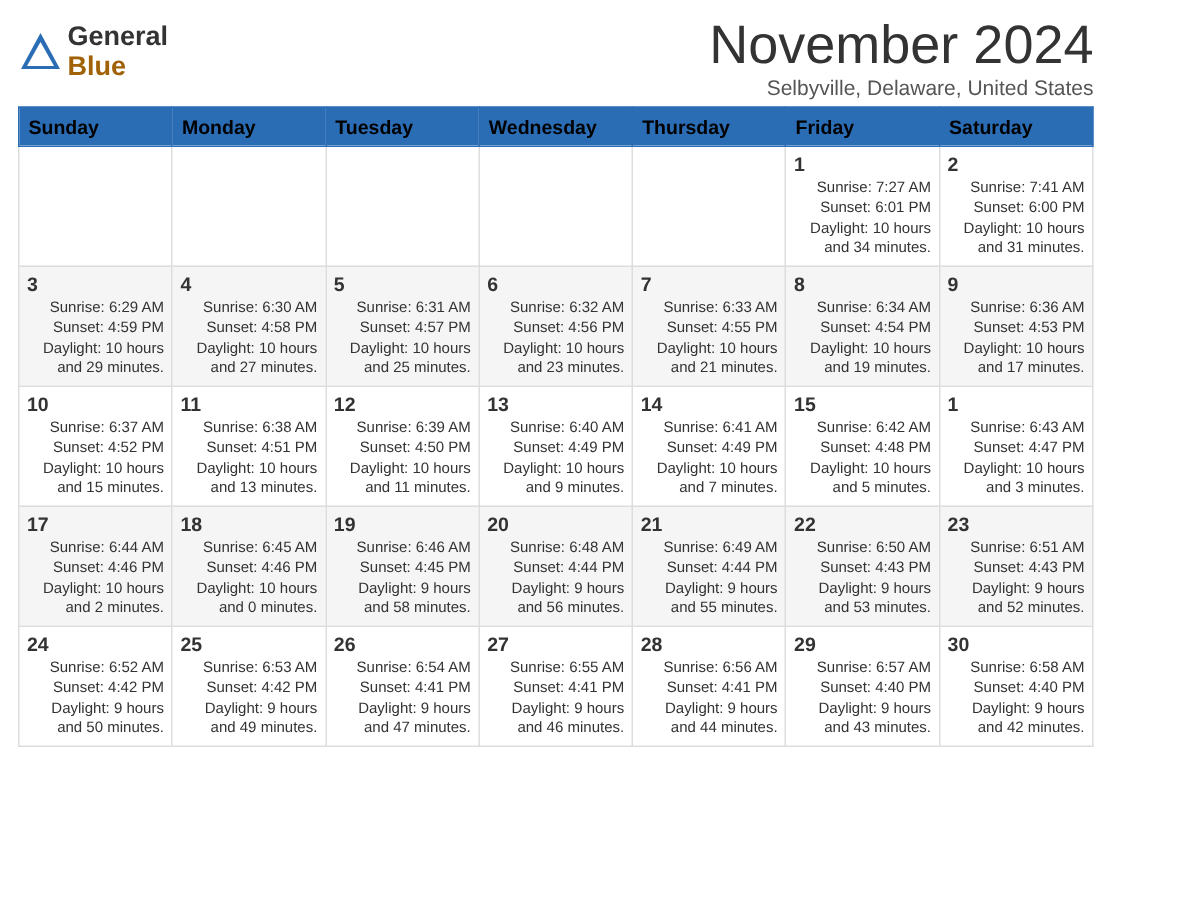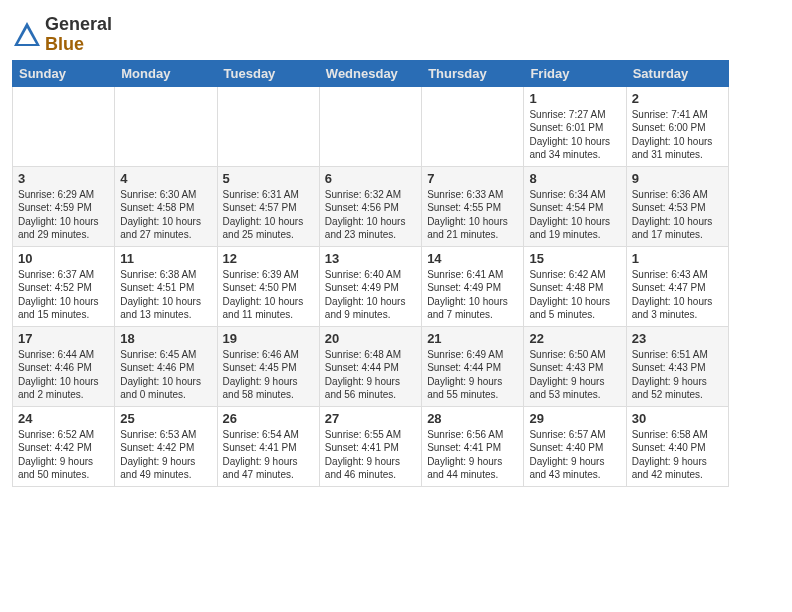--- a/index.html
+++ b/index.html
@@ -58,21 +58,21 @@
       font-size: 14px;
       color: #555;
     }
     table {
       width: 100%;
       border-collapse: collapse;
       table-layout: fixed;
     }
     thead tr th {
       background: #2a6db5;
-      color: #e5e5e5;
+      color: #000000;
       text-align: left;
       padding: 5px 6px;
       font-size: 13px;
       font-weight: bold;
       border: 1px solid #2a6db5;
     }
     tbody tr td {
       vertical-align: top;
       padding: 4px 5px;
       font-size: 10px;
@@ -87,20 +87,21 @@
     .day-num {
       font-size: 13px;
       font-weight: bold;
       display: block;
       margin-bottom: 2px;
     }
     .day-info {
       font-size: 10px;
       line-height: 1.35;
       color: #333;
+      text-align: right;
     }
     .empty-cell {
       background: #fff !important;
     }
   </style>
 </head>
 <body>
 
 <div class="container">
   <div class="header">
@@ -108,20 +109,22 @@
       <svg class="logo-icon" viewBox="0 0 30 30">
         <polygon points="15,2 28,26 2,26" fill="#2a6db5"></polygon>
         <polygon points="15,8 24,24 6,24" fill="#fff"></polygon>
       </svg>
       <div class="logo-text">
         <span class="logo-general">General</span>
         <span class="logo-blue">Blue</span>
       </div>
     </div>
     <div class="title-block">
+      <div class="month-title">November 2024</div>
+      <div class="subtitle">Selbyville, Delaware, United States</div>
     </div>
   </div>
 
   <table>
     <thead>
       <tr>
       <th>Sunday</th>
           <th>Monday</th>
           <th>Tuesday</th>
           <th>Wednesday</th>

